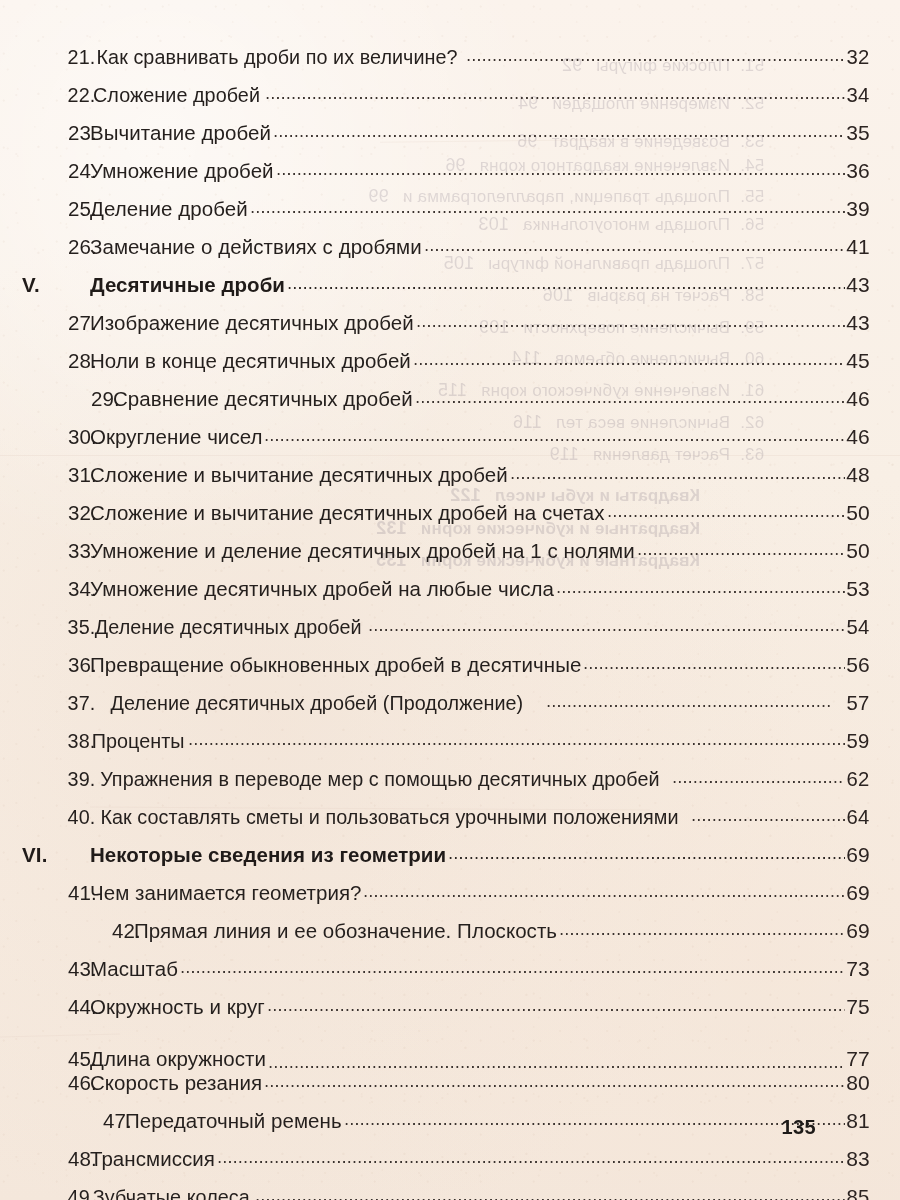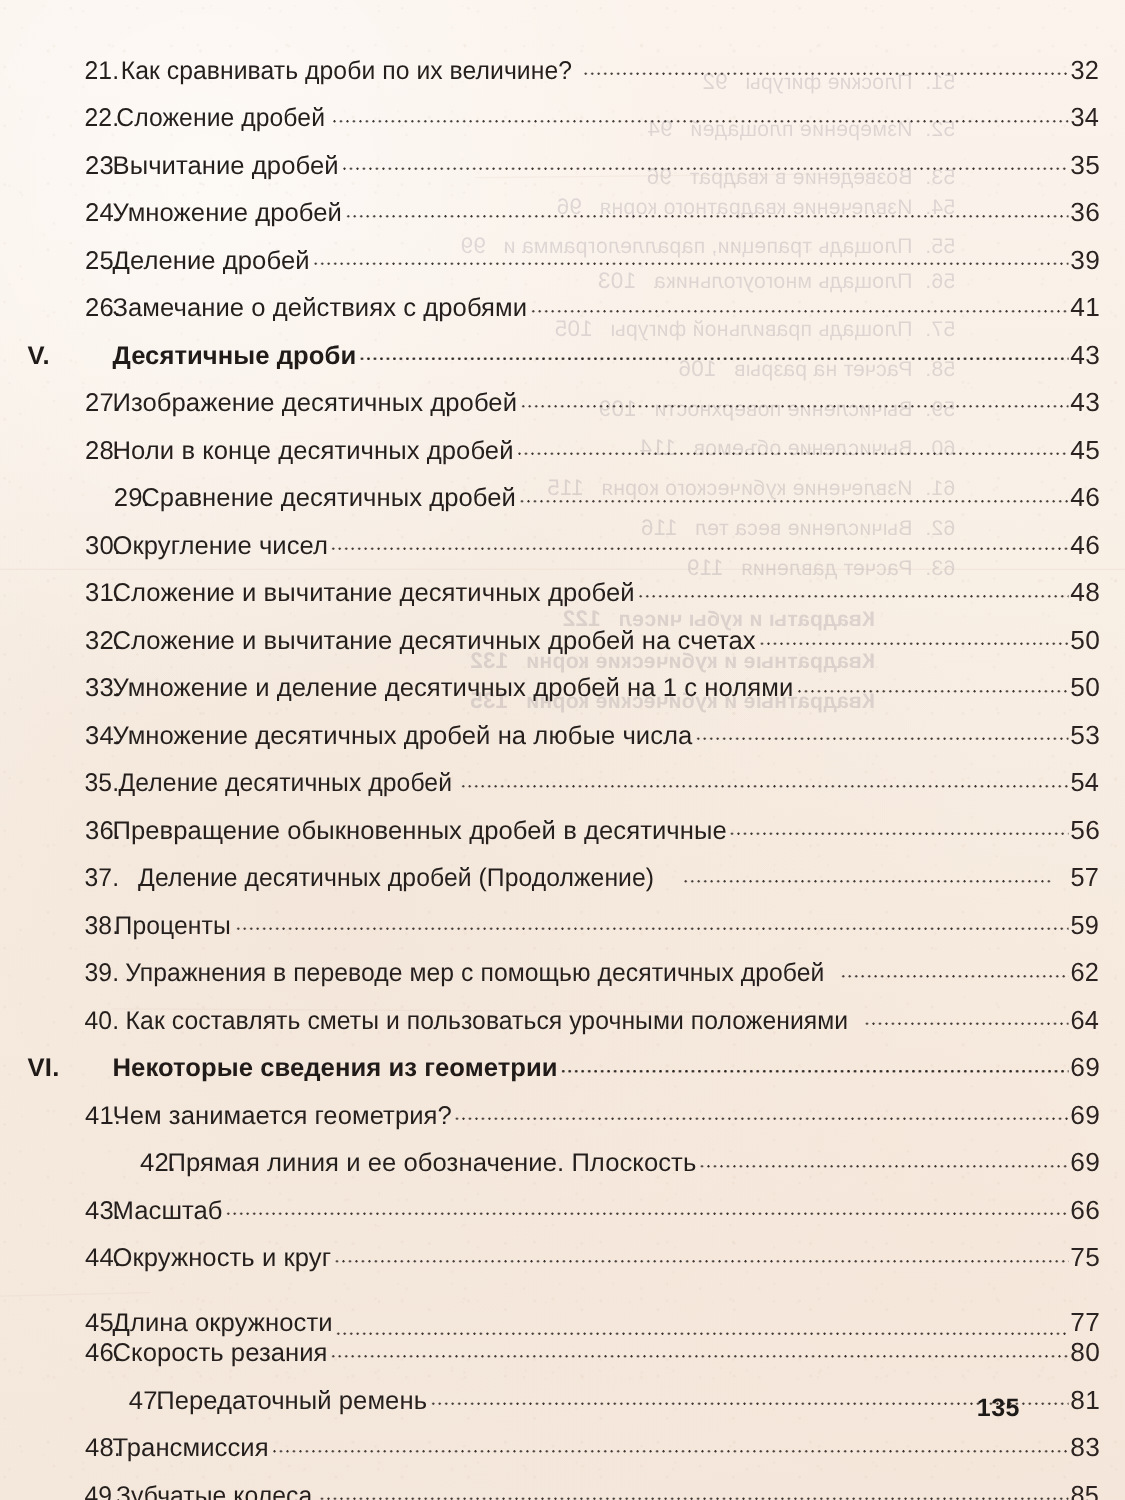--- a/index.html
+++ b/index.html
@@ -82,21 +82,21 @@
     top: 0;
     width: 900px;
   }
 
   .row {
     position: relative;
     display: flex;
     align-items: baseline;
     height: 38px;
     padding-left: 22px;
-    padding-right: 20px;
+    padding-right: 30px;
     box-sizing: border-box;
     color: #231f1c;
   }
 
   
   .row.item .idx {
     flex: 0 0 auto;
     width: 68px;
     text-align: left;
     padding-left: 46px;
@@ -427,21 +427,21 @@
       <div class="row item" style="height: 38px; margin-left: 44px;">
         <span class="idx">42.</span>
         <span class="label">Прямая линия и ее обозначение. Плоскость</span>
         <span class="leader"></span>
         <span class="pg">69</span>
       </div>
       <div class="row item" style="height: 38px;">
         <span class="idx">43.</span>
         <span class="label">Масштаб</span>
         <span class="leader"></span>
-        <span class="pg">66</span>
+        <span class="pg">73</span>
       </div>
       <div class="row item" style="height: 38px;">
         <span class="idx">44.</span>
         <span class="label">Окружность и круг</span>
         <span class="leader"></span>
         <span class="pg">75</span>
       </div>
       <div class="row item" style="height: 38px; align-items: flex-end;">
         <span class="idx">45.</span>
         <span class="label">Длина окружности</span>

